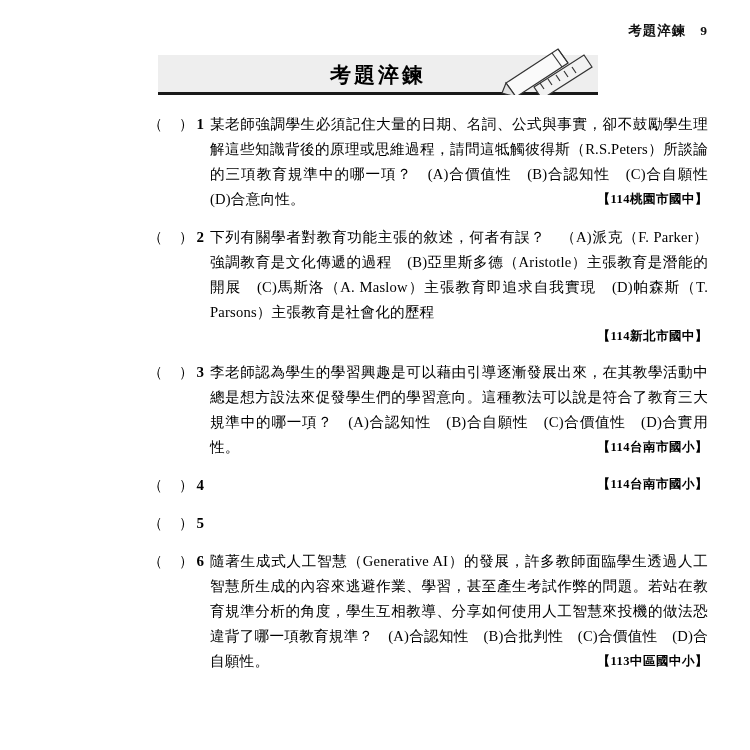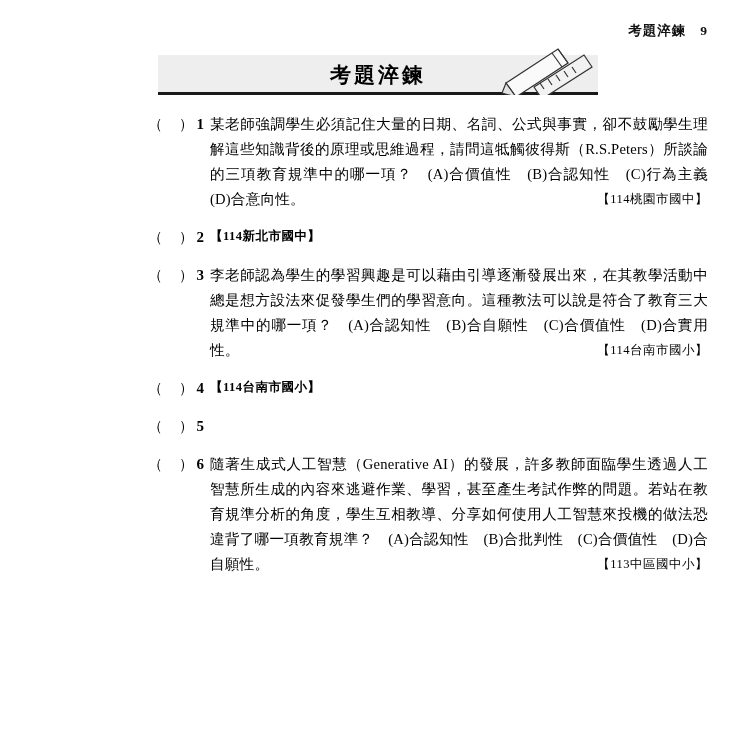--- a/index.html
+++ b/index.html
@@ -113,29 +113,30 @@
   .q-body {
     flex: 1 1 auto;
     font-size: 14.6px;
     line-height: 25px;
     text-align: justify;
     text-justify: inter-ideograph;
     letter-spacing: 0.2px;
   }
   .src {
     display: block;
+    text-align: right;
     font-size: 12.5px;
     line-height: 22px;
     font-weight: bold;
     letter-spacing: 0.5px;
   }
   .src-inline {
     float: right;
     font-size: 12.5px;
-    font-weight: normal;
+    font-weight: bold;
     letter-spacing: 0.5px;
   }
   .clear { clear: both; }
 </style>
 </head>
 <body>
 
 <div class="page">
 
   <div class="running-head">
@@ -157,30 +158,31 @@
       </g>
     </svg>
   </div>
 
   <div class="content">
 
     <div class="q-row">
       <div class="q-paren">（　）</div>
       <div class="q-num">1</div>
       <div class="q-body">
-        <span>某老師強調學生必須記住大量的日期、名詞、公式與事實，卻不鼓勵學生理解這些知識背後的原理或思維過程，請問這牴觸彼得斯（R.S.Peters）所談論的三項教育規準中的哪一項？　(A)合價值性　(B)合認知性　(C)行為主義　(D)合意向性。</span>
+        <span>某老師強調學生必須記住大量的日期、名詞、公式與事實，卻不鼓勵學生理解這些知識背後的原理或思維過程，請問這牴觸彼得斯（R.S.Peters）所談論的三項教育規準中的哪一項？　(A)合價值性　(B)合認知性　(C)合自願性　(D)合意向性。</span>
         <span class="src-inline">【114桃園市國中】</span>
         <span class="clear"></span>
       </div>
     </div>
 
     <div class="q-row">
       <div class="q-paren">（　）</div>
       <div class="q-num">2</div>
       <div class="q-body">
+        <span>下列有關學者對教育功能主張的敘述，何者有誤？　（A)派克（F. Parker）強調教育是文化傳遞的過程　(B)亞里斯多德（Aristotle）主張教育是潛能的開展　(C)馬斯洛（A. Maslow）主張教育即追求自我實現　(D)帕森斯（T. Parsons）主張教育是社會化的歷程</span>
         <span class="src">【114新北市國中】</span>
       </div>
     </div>
 
     <div class="q-row">
       <div class="q-paren">（　）</div>
       <div class="q-num">3</div>
       <div class="q-body">
         <span>李老師認為學生的學習興趣是可以藉由引導逐漸發展出來，在其教學活動中總是想方設法來促發學生們的學習意向。這種教法可以說是符合了教育三大規準中的哪一項？　(A)合認知性　(B)合自願性　(C)合價值性　(D)合實用性。</span>
         <span class="src-inline">【114台南市國小】</span>

